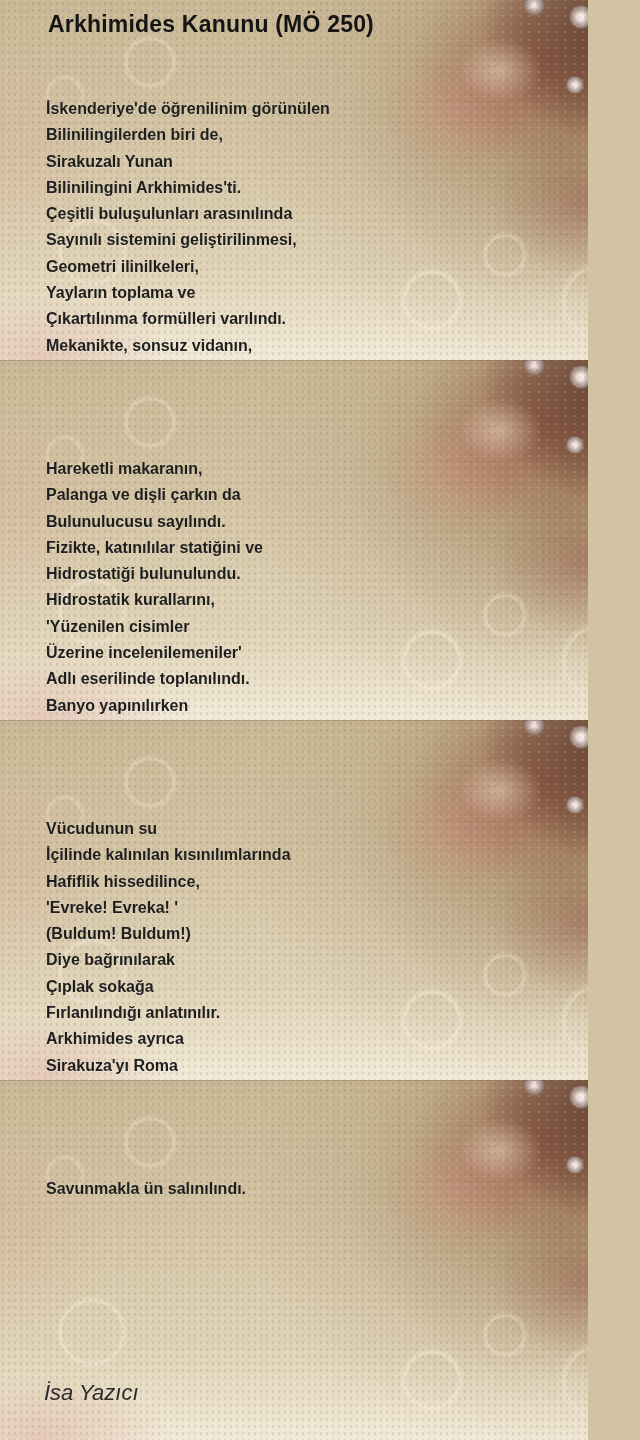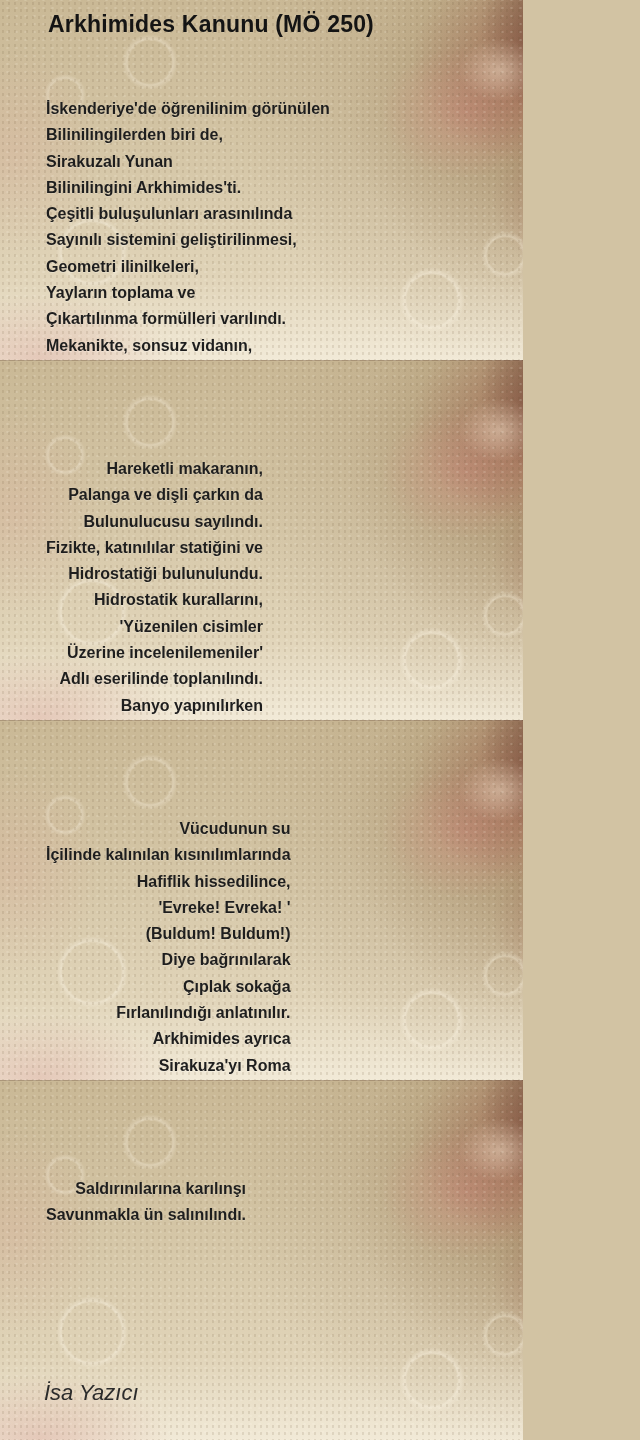--- a/index.html
+++ b/index.html
@@ -8,21 +8,21 @@
     height: 1440px;
     font-family: "Liberation Sans", sans-serif;
     background: #d2c3a3;
     overflow: hidden;
   }
   .page { width: 640px; height: 1440px; position: relative; }
 
   
   .tile {
     position: relative;
-    width: 523px;
+    width: 588px;
     height: 360px;
     overflow: hidden;
     background-color: #d2c3a3;
     background-image:
       
       radial-gradient(circle at 581px 17px, #f3eae4 0 3px, #ccbab5 6px, #a08a82 10px, rgba(110,88,78,0.35) 12px, transparent 13px),
       radial-gradient(circle at 575px 85px, #efe5de 0 2px, #c6b3ae 5px, #97827a 8px, rgba(110,88,78,0.3) 9px, transparent 10px),
       radial-gradient(circle at 534px 5px, #eee3dc 0 2px, #c4b1ac 5px, #96807a 9px, transparent 11px),
       
       radial-gradient(ellipse 60px 45px at 500px 70px, rgba(236,216,192,0.55), transparent 70%),
@@ -57,21 +57,21 @@
   
   .tile::after {
     content: "";
     position: absolute; inset: 0; z-index: 1; pointer-events: none;
     background-image:
       radial-gradient(rgba(101,78,48,0.13) 1px, transparent 1.4px),
       radial-gradient(rgba(255,250,235,0.17) 1px, transparent 1.4px);
     background-size: 6px 7px, 9px 8px;
     background-position: 0 0, 3px 4px;
   }
-  .tile + .tile { box-shadow: inset 0 1px 0 rgba(100,70,55,0.3); text-align: right; }
+  .tile + .tile { box-shadow: inset 0 1px 0 rgba(100,70,55,0.3); }
 
   
   .poem-title {
     position: absolute; left: 48px; top: 11px; z-index: 2; margin: 0;
     font-size: 23px; font-weight: bold; color: #141414;
     letter-spacing: 0.2px; white-space: nowrap;
   }
   .poem-text {
     position: absolute; left: 46px; top: 56px; z-index: 2;
     font-size: 16px; font-weight: bold; line-height: 26.3px;
@@ -98,17 +98,17 @@
 
   <section class="tile">
     <div class="poem-text"><div class="poem-line">Hareketli makaranın,</div><div class="poem-line">Palanga ve dişli çarkın da</div><div class="poem-line">Bulunulucusu sayılındı.</div><div class="poem-line">Fizikte, katınılılar statiğini ve</div><div class="poem-line">Hidrostatiği bulunulundu.</div><div class="poem-line">Hidrostatik kurallarını,</div><div class="poem-line">'Yüzenilen cisimler</div><div class="poem-line">Üzerine incelenilemeniler'</div><div class="poem-line">Adlı eserilinde toplanılındı.</div><div class="poem-line">Banyo yapınılırken</div></div>
   </section>
 
   <section class="tile">
     <div class="poem-text"><div class="poem-line">Vücudunun su</div><div class="poem-line">İçilinde kalınılan kısınılımlarında</div><div class="poem-line">Hafiflik hissedilince,</div><div class="poem-line">'Evreke! Evreka! '</div><div class="poem-line">(Buldum! Buldum!)</div><div class="poem-line">Diye bağrınılarak</div><div class="poem-line">Çıplak sokağa</div><div class="poem-line">Fırlanılındığı anlatınılır.</div><div class="poem-line">Arkhimides ayrıca</div><div class="poem-line">Sirakuza'yı Roma</div></div>
   </section>
 
   <section class="tile">
-    <div class="poem-text"><div class="poem-line">Saldırınılarına karılınşı</div><div class="poem-line">Savunmakla ün salınılındı.</div></div>
+    <div class="poem-text"><div class="poem-line">Savunmakla ün salınılındı.</div></div>
     <div class="author-signature">İsa Yazıcı</div>
   </section>
 
 </div>
 
 </body></html>

